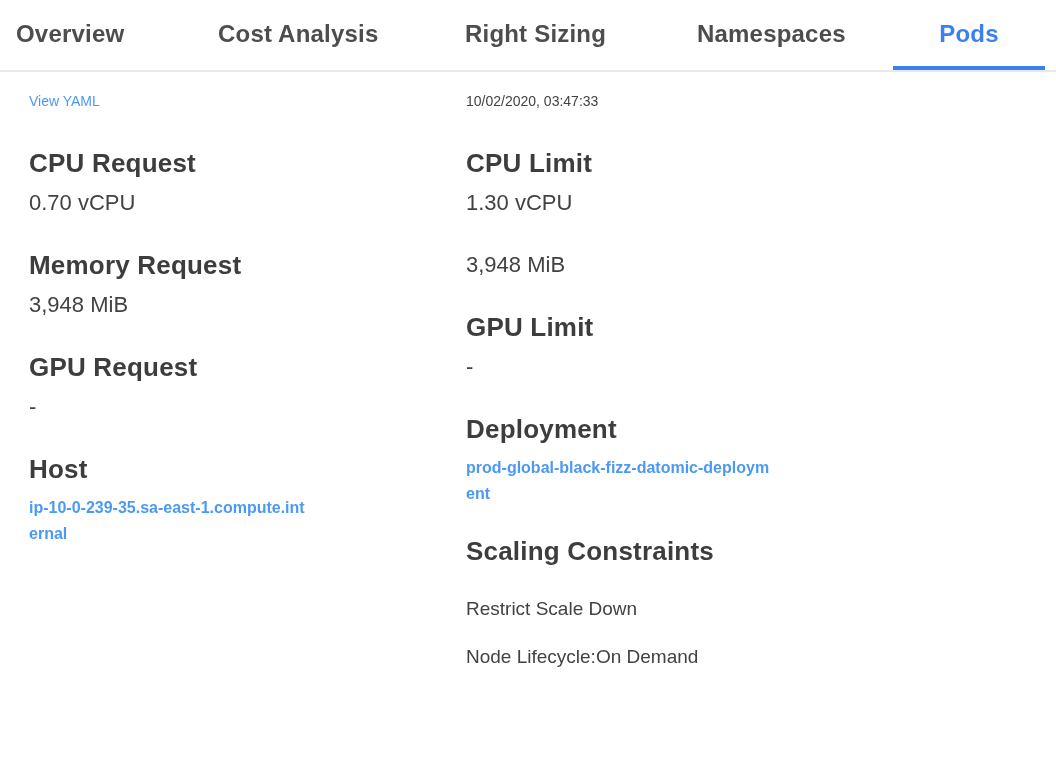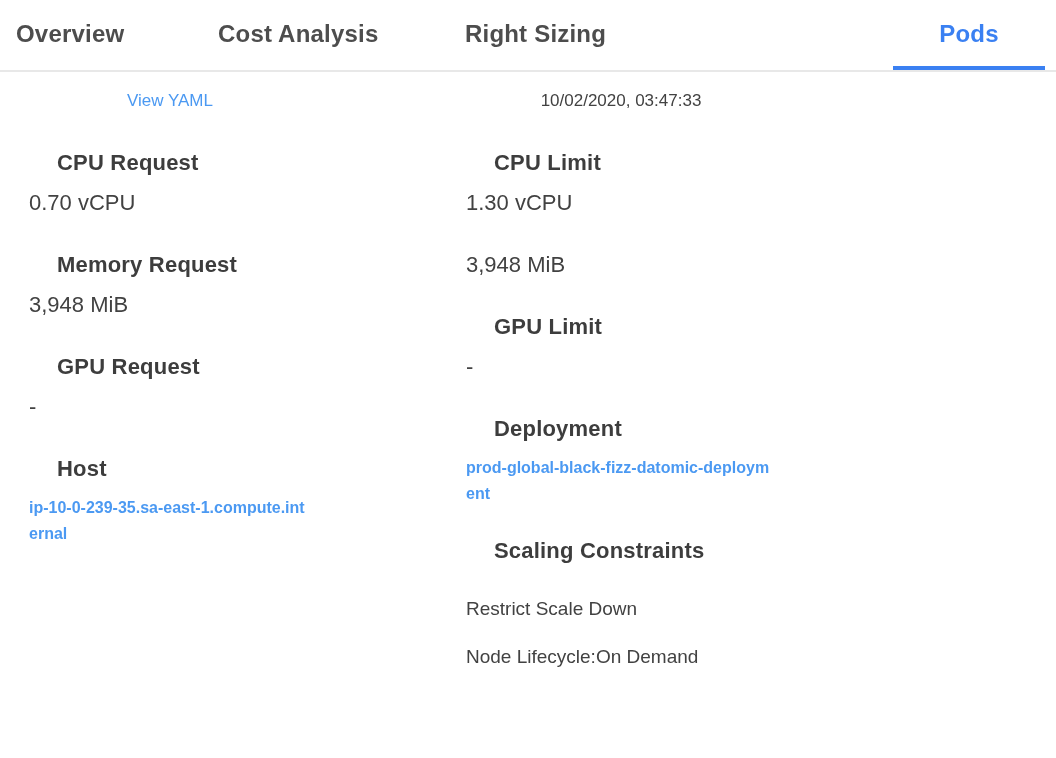--- a/index.html
+++ b/index.html
@@ -51,34 +51,32 @@
     display: flex;
     align-items: flex-start;
     padding: 17px 0 0 29px;
   }
   .col { display: block; }
   .col-left  { width: 282px; }
   .col-right { width: 310px; margin-left: 155px; }
 
   .row-top {
     display: block;
-    font-size: 17px;
+    font-size: 14px;
     line-height: 24px;
-    text-align: center;
   }
   .timestamp { color: var(--value-color, #424242); }
 
   .field { margin-top: 38px; }
   .field-label {
-    font-size: 22px;
+    font-size: 26px;
     line-height: 24px;
     font-weight: 700;
     color: var(--label-color, #3d3d3d);
     letter-spacing: 0.2px;
-    margin-left: 28px;
   }
   .field-value {
     margin-top: 16px;
     font-size: 22px;
     line-height: 24px;
     color: var(--value-color, #424242);
   }
   a.link {
     color: var(--link-color, #4b99f2);
     text-decoration: none;
@@ -101,20 +99,21 @@
   .scaling-item-1 { margin-top: 34px; }
   .scaling-item-2 { margin-top: 24px; }
 </style>
 </head>
 <body>
 
 <div class="tabbar">
   <div class="tab tab-overview">Overview</div>
   <div class="tab tab-rightsize">Right Sizing</div>
   <div class="tab tab-cost">Cost Analysis</div>
+  <div class="tab tab-namespaces">Namespaces</div>
   <div class="tab tab-pods">Pods</div>
   <div class="tab-underline"></div>
 </div>
 
 <div class="content">
 
   <div class="col col-left">
     <a class="link row-top">View YAML</a>
 
     <div class="field">

